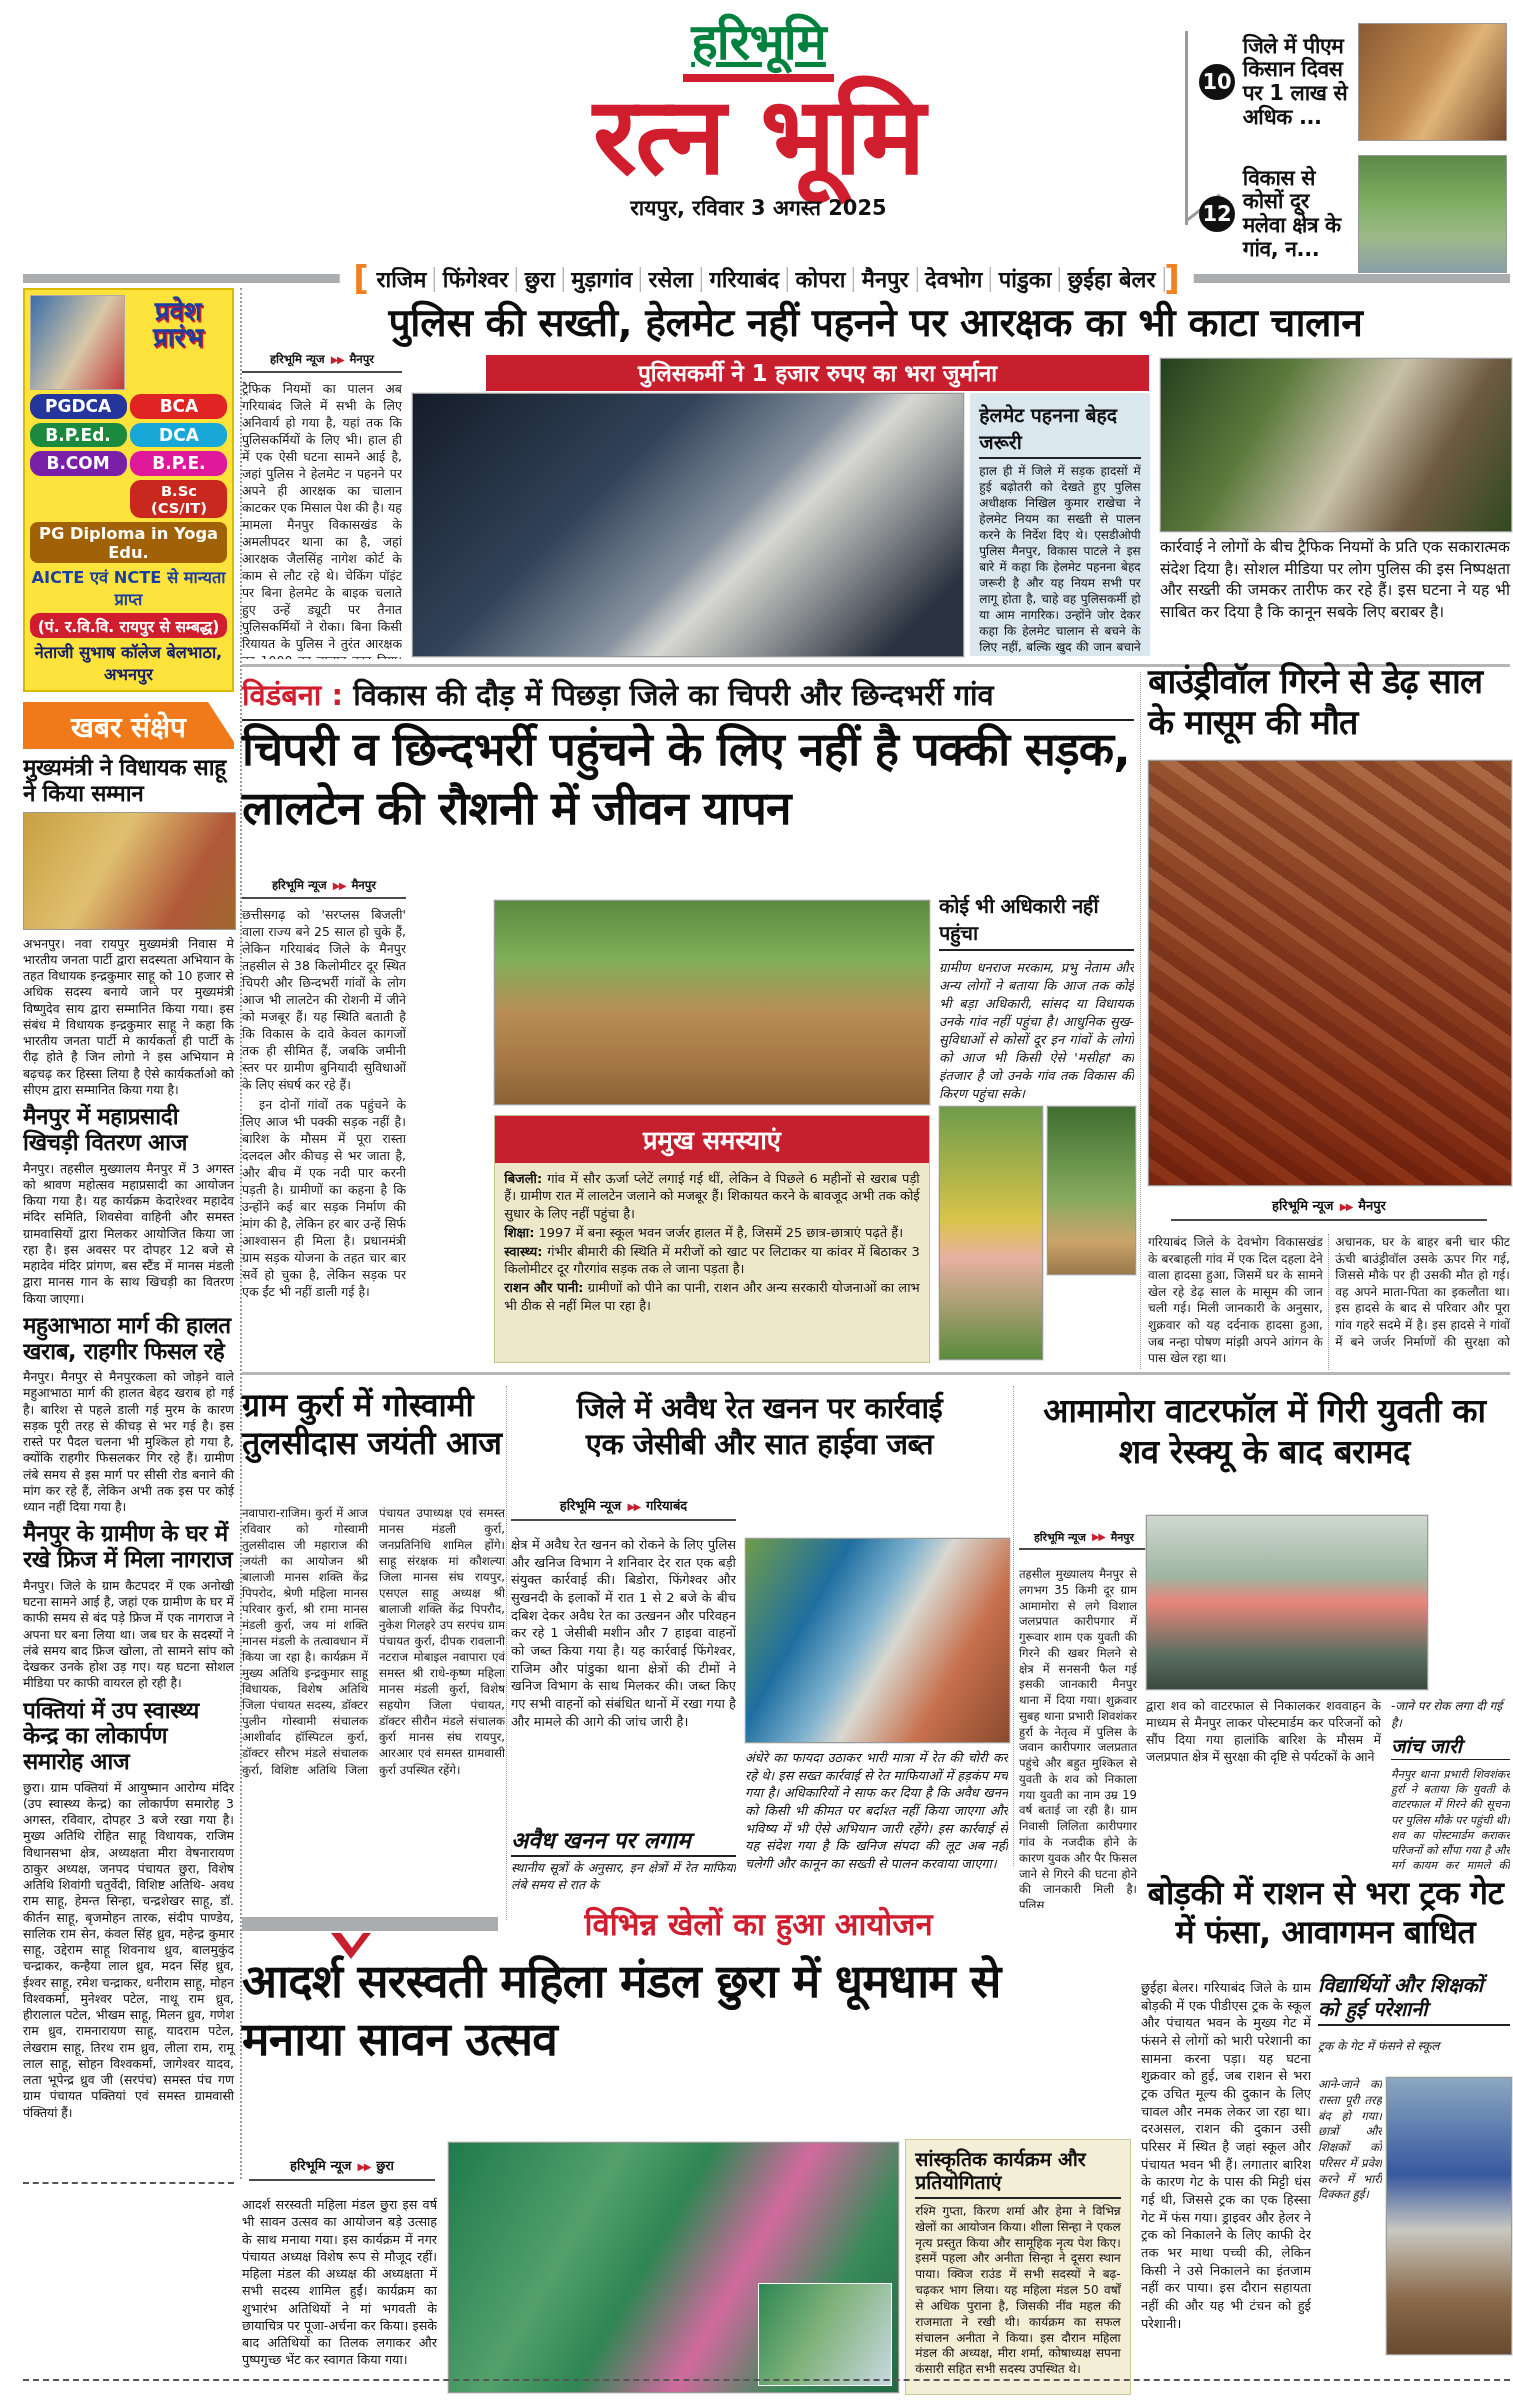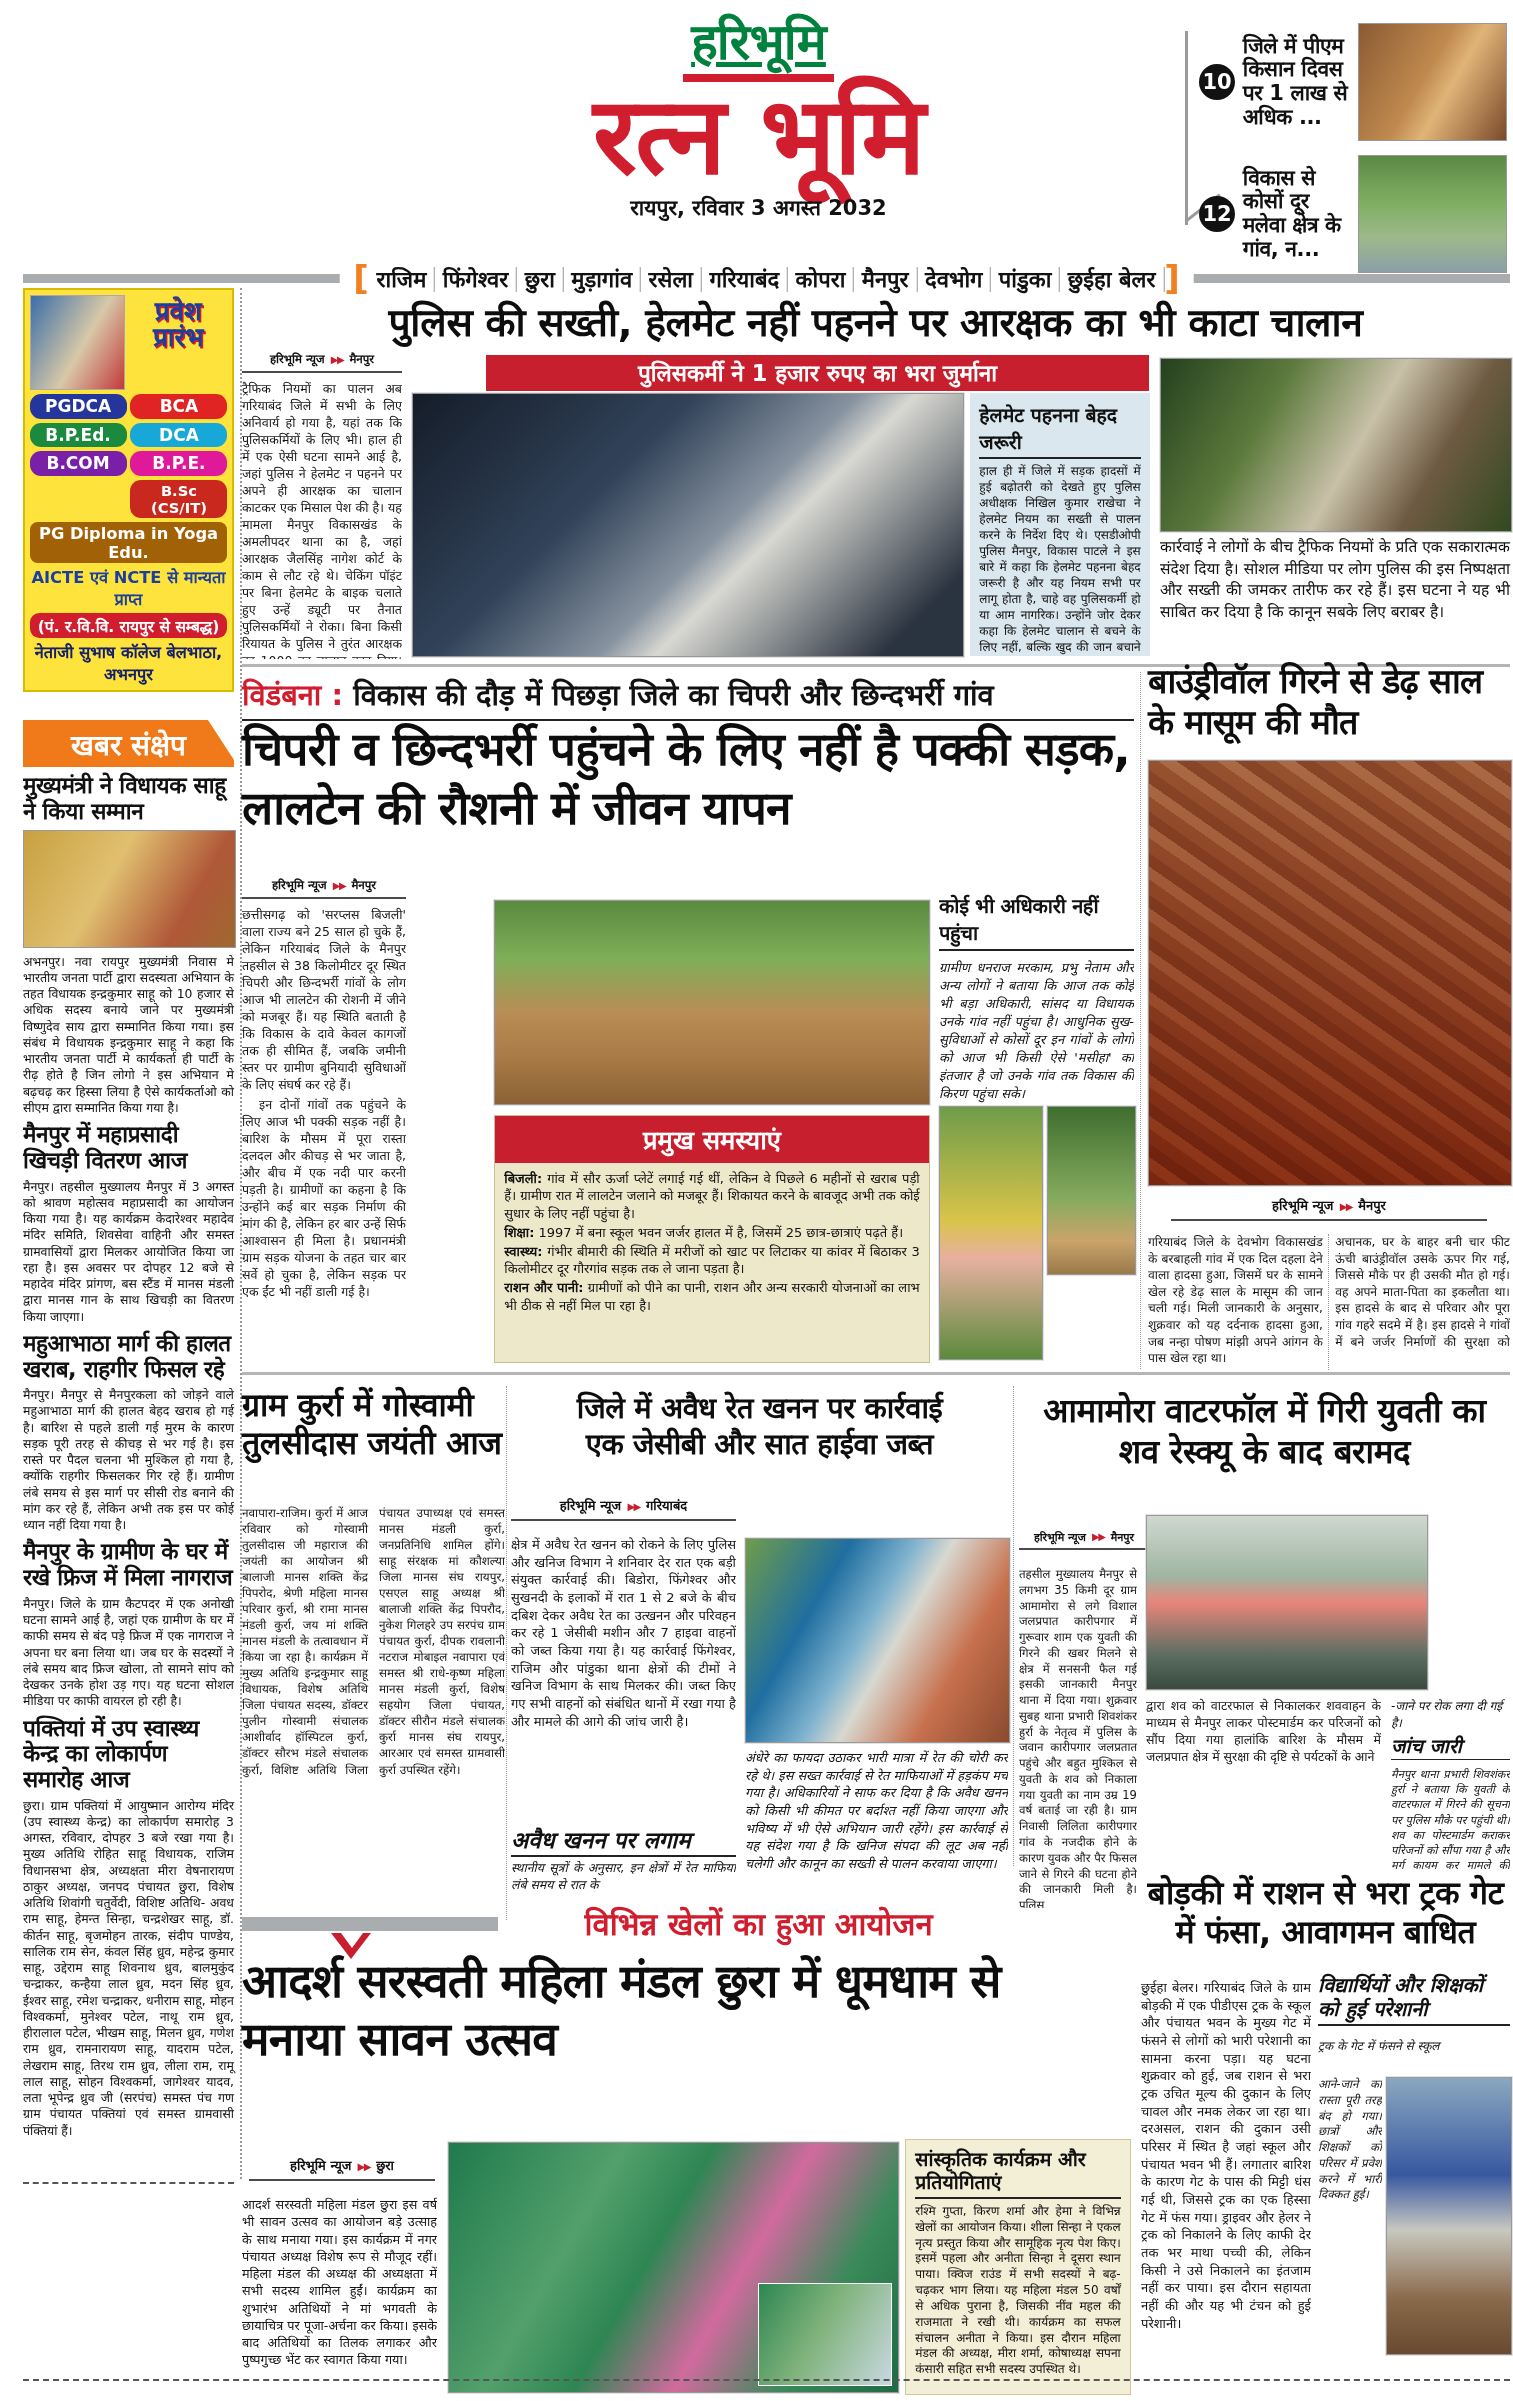--- a/index.html
+++ b/index.html
@@ -54,21 +54,21 @@
             text-shadow:1.5px 1.5px 0 #d01e2f;padding-top:3.1px;}
   .ad-grid{display:grid;grid-template-columns:1fr 1fr;gap:3.9px;margin-top:4.6px;}
   .pill{border-radius:11px;color:#fff;font-weight:bold;text-align:center;font-size:17px;padding:2.3px 0;}
   .p-bca{background:#e02323;}.p-pgdca{background:#24359c;}.p-dca{background:#17a8d8;}
   .p-bped{background:#1b8a3e;}.p-bpe{background:#e0199a;}.p-bcom{background:#7a1fa8;}
   .p-bsc{background:#e0199a;background:#c8281e;font-size:14.7px;}
   .ad-yoga{background:#a16207;color:#fff;font-weight:bold;text-align:center;font-size:16.3px;border-radius:7.7px;margin-top:3.9px;padding:1.5px 0;}
   .ad-rec{color:#1b3f9e;font-weight:bold;text-align:center;font-size:16.3px;margin-top:3.1px;}
   .ad-aff{background:#d01e2f;color:#fff;font-weight:bold;text-align:center;font-size:15.5px;border-radius:9.3px;margin-top:3.1px;padding:1.5px 0;}
   .ad-college{font-weight:bold;text-align:center;font-size:16.3px;margin-top:3.1px;color:#15206b;}
-  .brief{margin-top:28px;background:#f07a1a;color:#fff;font-weight:bold;font-size:28px;
+  .brief{margin-top:10px;background:#f07a1a;color:#fff;font-weight:bold;font-size:28px;
          text-align:center;padding:4.6px 0;position:relative;}
   .brief::after{content:"";position:absolute;right:0px;top:0;border-left:26px solid transparent;
                 border-top:40px solid #fff;}
   .sb-art{margin-top:6px;}
   .sb-title{font-weight:bold;font-size:22.5px;line-height:1.15;letter-spacing:-0.4px;margin-bottom:4.6px;}
   .sb-photo{width:100%;height:116px;border:0.8px solid #999;margin:3.1px 0 6.2px;}
   .sb-body{text-align:justify;font-size:12.4px;line-height:1.31;}
   
   #lead-headline{left:242px;top:294px;width:1267px;font-size:39px;text-align:center;}
   #lead-col{left:242px;top:348px;width:160px;height:311px;overflow:hidden;}
@@ -138,21 +138,21 @@
 </style>
 </head>
 <body>
 
 <div id="page">
 
 
   <div id="masthead" class="abs">
     <div class="brand">हरिभूमि</div>
     <div class="title">रत्न भूमि</div>
-    <div class="date">रायपुर, रविवार 3 अगस्त 2032</div>
+    <div class="date">रायपुर, रविवार 3 अगस्त 2025</div>
   </div>
 
   <div id="teasers" class="abs">
     <div class="bracket-v"></div>
     <div class="bracket-d"></div>
     <div class="teaser">
       <div class="tz-num">10</div>
       <div class="tz-txt">जिले में पीएम किसान दिवस पर 1 लाख से अधिक ...</div>
       <div class="tz-photo" style="background:linear-gradient(120deg,#8a5a34,#c08a4e 45%,#e0b478 60%,#7a4a2a);"></div>
     </div>

